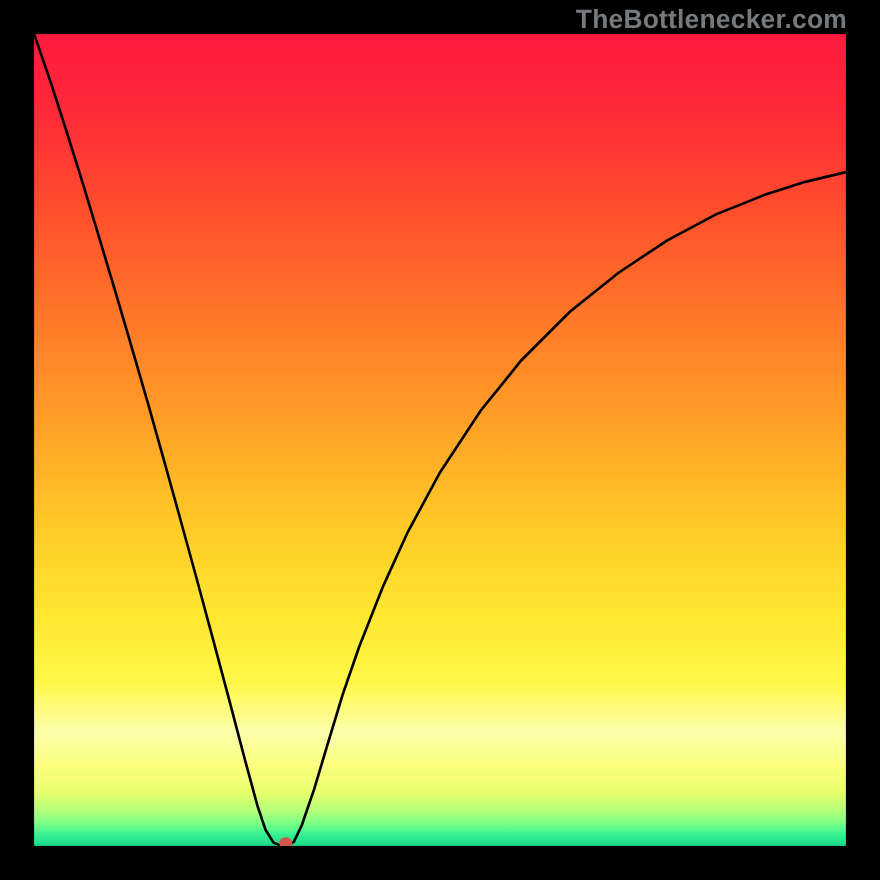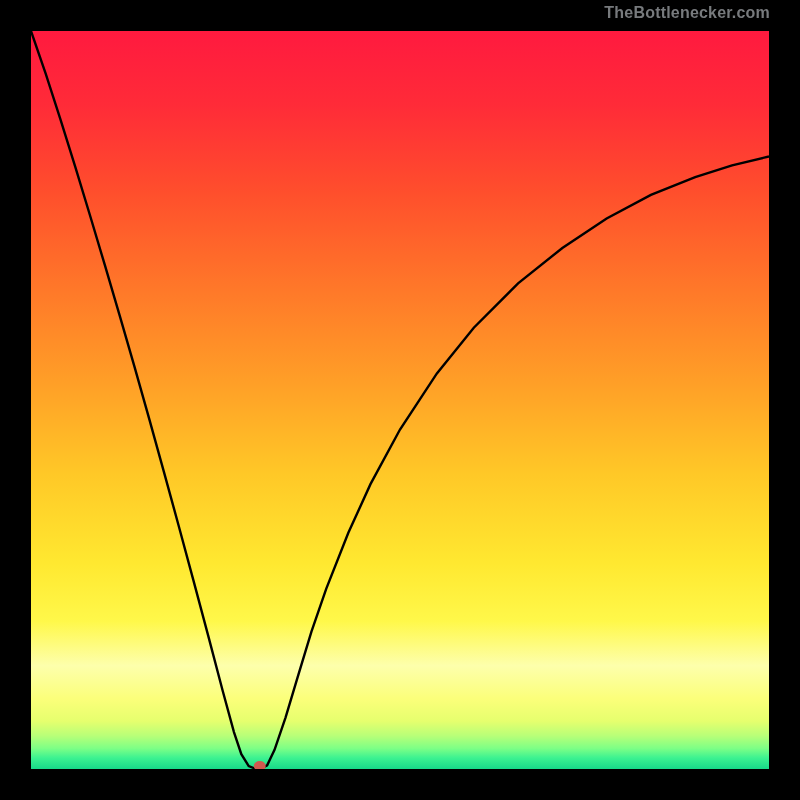--- a/index.html
+++ b/index.html
@@ -25,21 +25,21 @@
     left: 31px;
     width: 738px;
     height: 738px;
     overflow: visible;
   }
   .watermark {
     position: absolute;
     top: 4px;
     right: 30px;
     color: #777a7d;
-    font-size: 16px;
+    font-size: 24px;
     font-weight: 600;
     letter-spacing: 0.2px;
   }
   svg { display: block; }
 </style>
 </head>
 <body>
 
 <div class="frame">
   <div class="watermark">TheBottlenecker.com</div>

